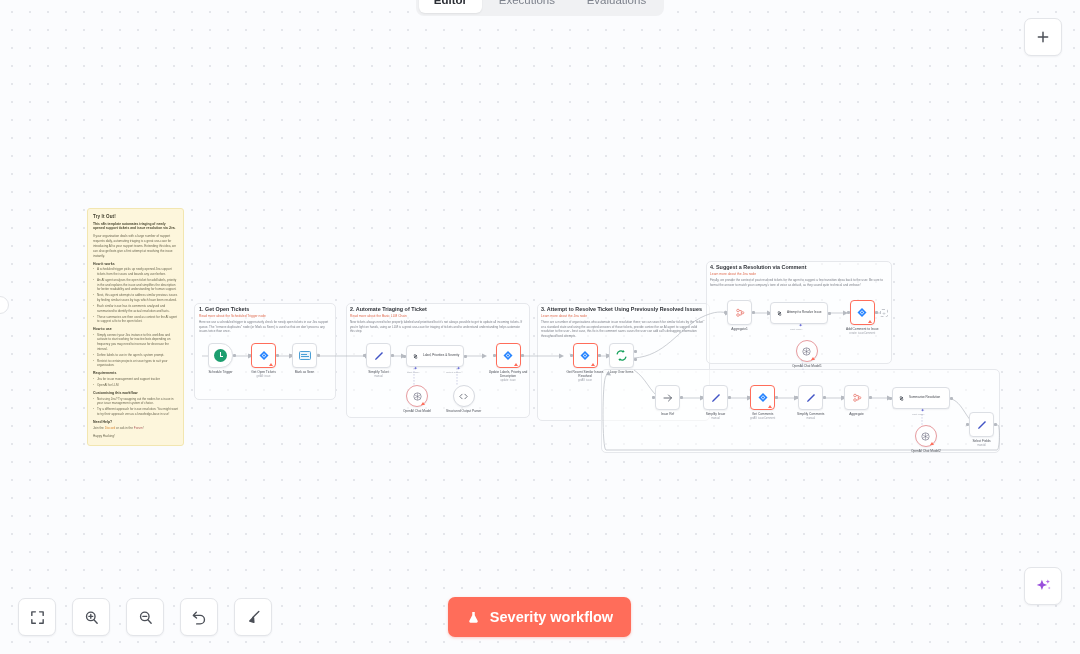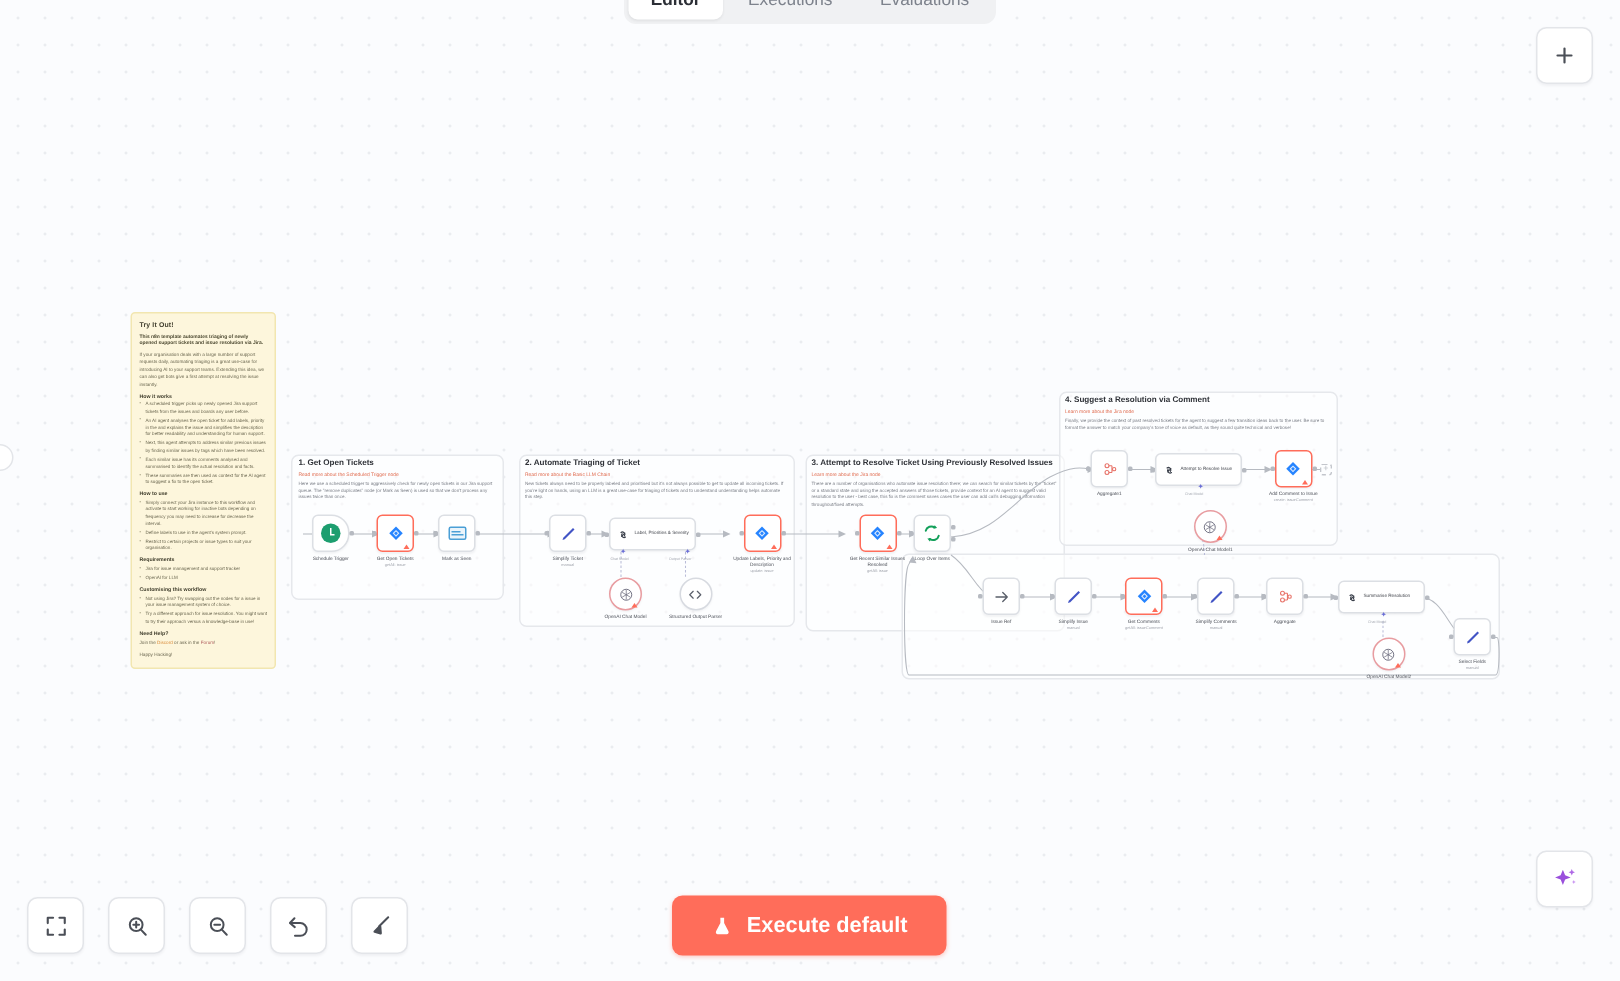--- a/index.html
+++ b/index.html
@@ -616,16 +616,16 @@
         <path d="M19.5 3.5L11 12" stroke="#4b4f57" stroke-width="1.9" stroke-linecap="round"></path>
         <path d="M11.5 10.5L6 16.2c-.7.7-.4 1.6.5 1.9l5.5 1.6c.9.3 1.7-.5 1.5-1.4L13 12z" fill="#4b4f57"></path>
       </svg>
     </div>
   </div>
 
   <button id="execute-workflow">
     <svg width="15" height="15" viewBox="0 0 24 24">
       <path d="M10 3h4v5.5l4.6 8.8c.7 1.4-.2 3.2-1.8 3.2H7.2c-1.6 0-2.5-1.8-1.8-3.2L10 8.5z" fill="#fff"></path>
     </svg>
-    <span>Execute default</span>
+    <span>Severity workflow</span>
   </button>
 
 </div>
 
 </body></html>

